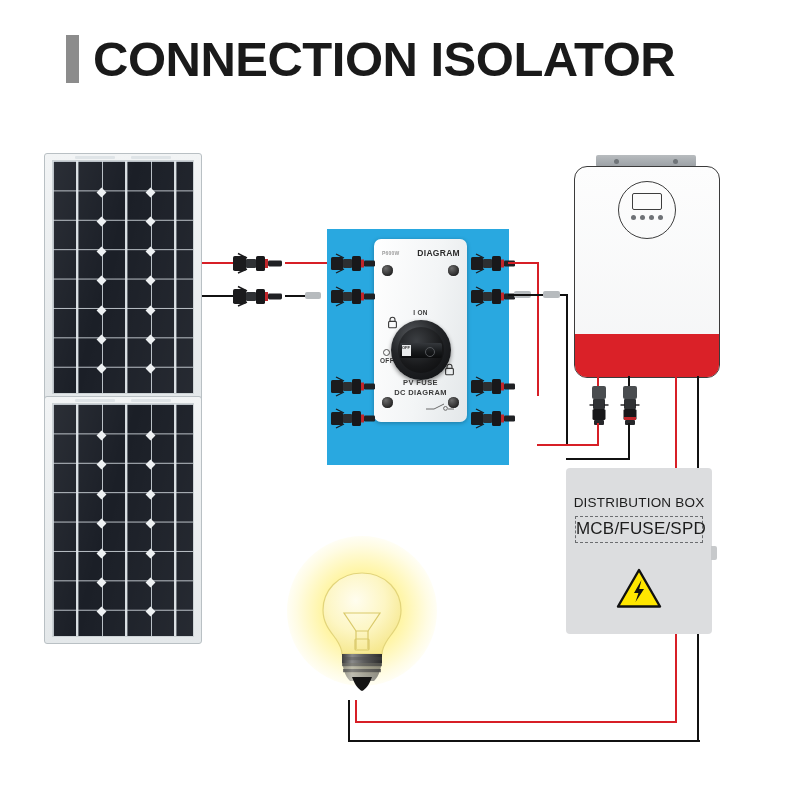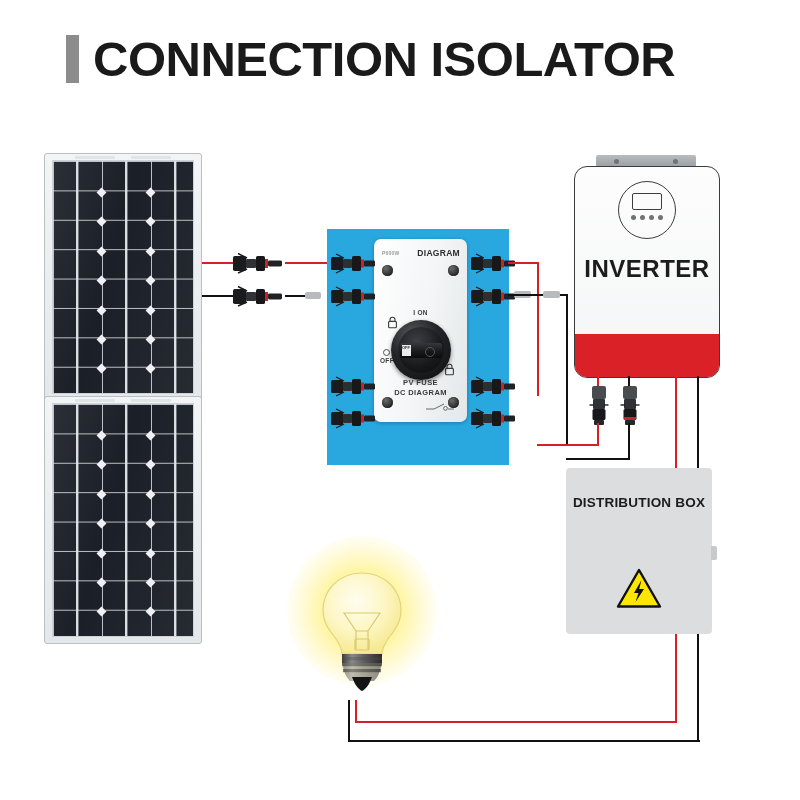--- a/index.html
+++ b/index.html
@@ -258,21 +258,21 @@
   #distbox-latch {
     position: absolute;
     right: -5px; top: 78px;
     width: 6px; height: 14px;
     background: #c7c9cb;
     border-radius: 0 2px 2px 0;
   }
   #dist-title {
     position: absolute; left: 0; right: 0; top: 27px;
     text-align: center;
-    font-size: 13.5px; font-weight: 700; color: #1c1c1c;
+    font-size: 13.5px; font-weight: 400; color: #1c1c1c;
     letter-spacing: .2px;
   }
   #dist-sub-wrap {
     position: absolute; left: 9px; right: 9px; top: 48px;
     border: 1.3px dashed #6b6d70;
     padding: 2px 0 3px 0;
     text-align: center;
   }
   #dist-sub {
     font-size: 17px; color: #1c1c1c; letter-spacing: .2px;
@@ -554,21 +554,20 @@
 <div id="inverter">
   <div id="inv-display-ring">
     <div id="inv-screen"></div>
     <div id="inv-dots">
       <i></i>
       <i></i>
       <i></i>
       <i></i>
     </div>
   </div>
-  <div id="inv-title">INVERTER</div>
   <div id="inv-red"></div>
 </div>
 
 <div class="wire wire-red" style="left:597px; top:376px; width:2.4px; height:18px;"></div>
 <div class="wire wire-blk" style="left:628px; top:376px; width:2.4px; height:18px;"></div>
 
 <div class="mc4" style="left:586px; top:385px;">
   <svg width="25" height="48" viewBox="0 0 25 48">
     <rect x="6" y="1" width="14" height="13" rx="2" fill="#4a4d50"></rect>
     <rect x="7" y="14" width="12" height="10" rx="1" fill="#303235"></rect>
@@ -595,20 +594,23 @@
 
 <div class="wire wire-red" style="left:537px; top:444px; width:62px; height:2.4px;"></div>
 <div class="wire wire-blk" style="left:566px; top:458px; width:64px; height:2.4px;"></div>
 
 <div class="wire wire-red" style="left:675px; top:376px; width:2.4px; height:94px;"></div>
 <div class="wire wire-blk" style="left:697px; top:376px; width:2.4px; height:94px;"></div>
 
 <div id="distbox">
   <div id="distbox-latch"></div>
   <div id="dist-title">DISTRIBUTION BOX</div>
+  <div id="dist-sub-wrap">
+    <span id="dist-sub">MCB/FUSE/SPD</span>
+  </div>
   <span id="warn-tri">
     <svg width="46" height="41" viewBox="0 0 46 41">
       <polygon points="23,2 44,38.5 2,38.5" fill="#ffe600" stroke="#111" stroke-width="2.4" stroke-linejoin="round"></polygon>
       <polygon points="25.5,12 18,25 22.4,25 19.5,34 28,21 23.2,21" fill="#111"></polygon>
     </svg>
   </span>
 </div>
 
 <div class="wire wire-red" style="left:675px; top:634px; width:2.4px; height:89px;"></div>
 <div class="wire wire-red" style="left:355px; top:721px; width:322px; height:2.4px;"></div>

